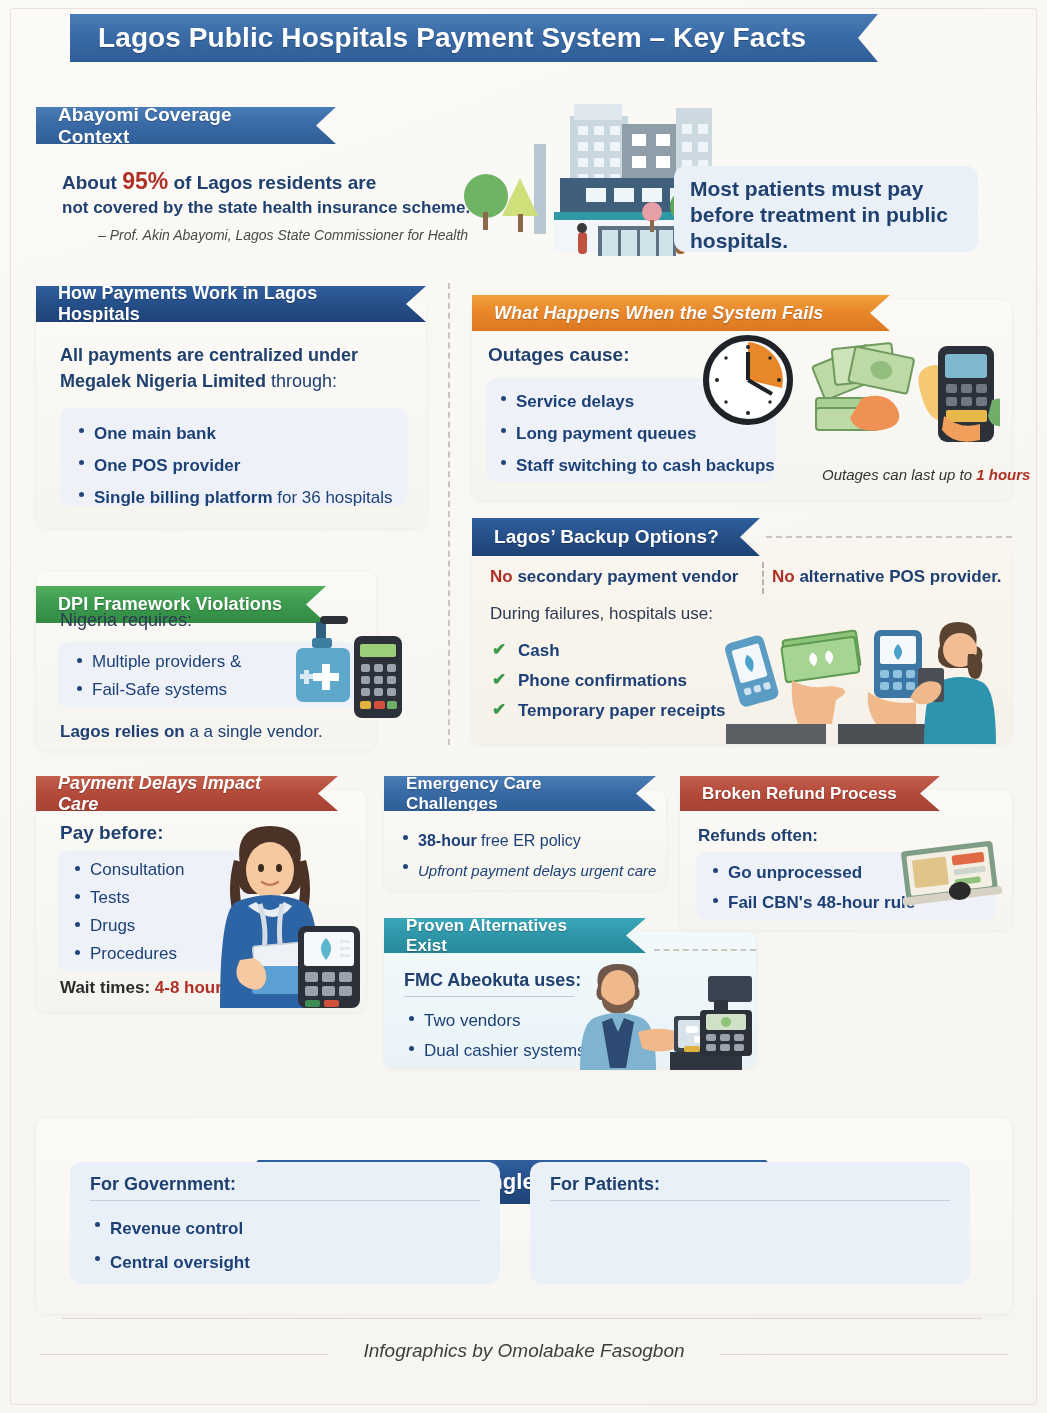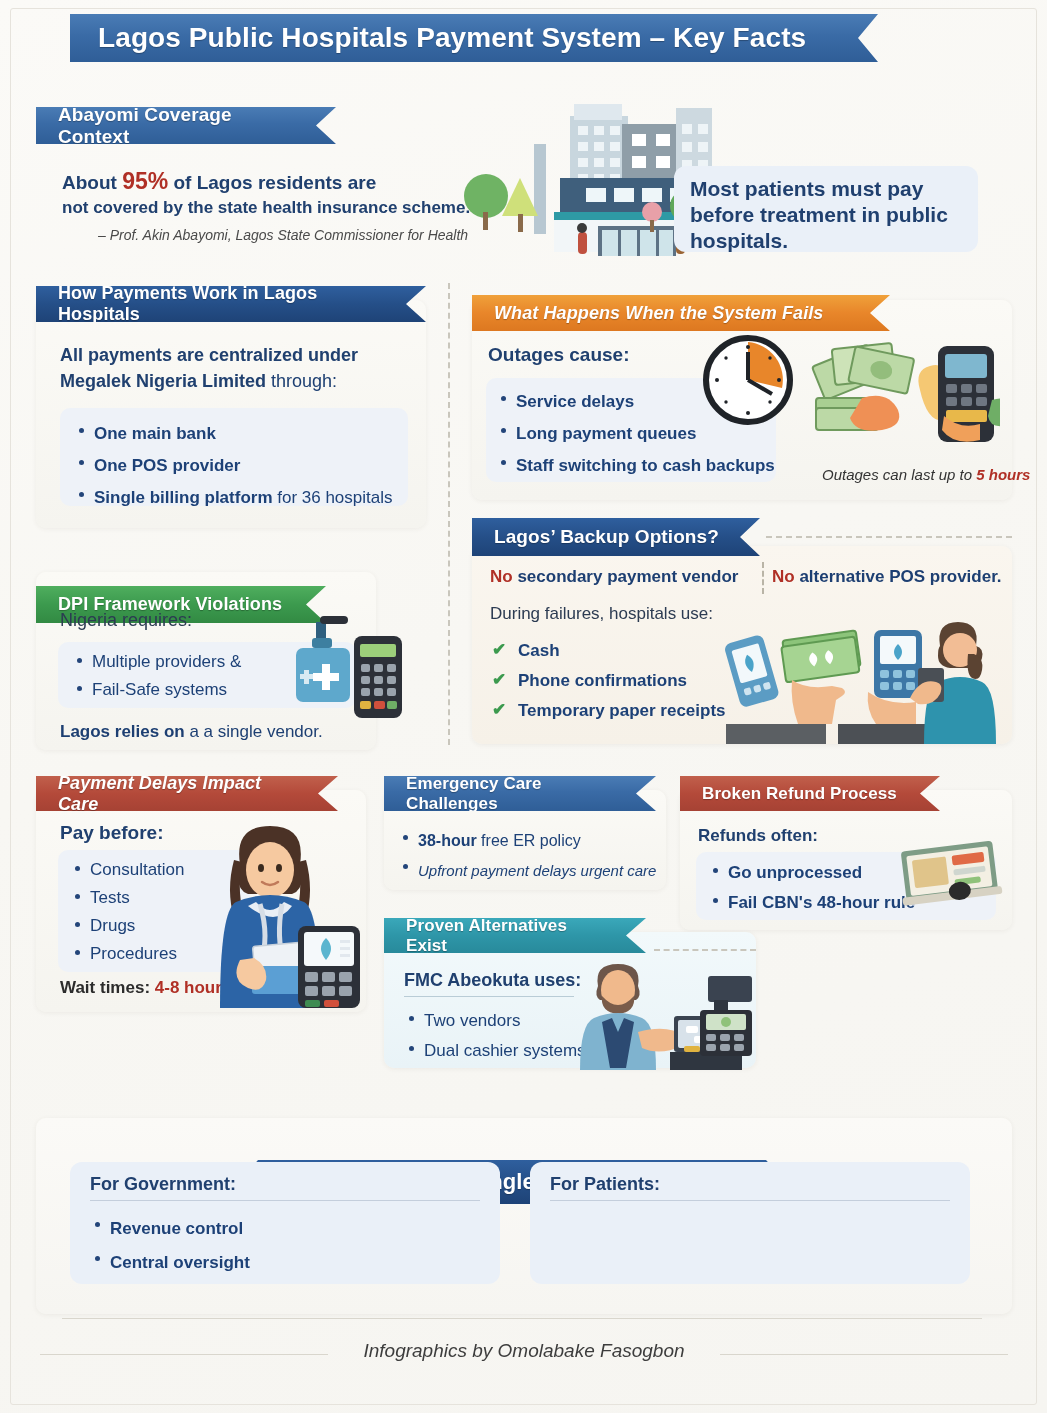--- a/index.html
+++ b/index.html
@@ -280,21 +280,21 @@
           <rect x="45" y="53" width="11" height="9" rx="2"></rect>
           <rect x="60" y="53" width="11" height="9" rx="2"></rect>
       </g>
       <rect x="30" y="66" width="41" height="12" rx="2" fill="#e8b84a"></rect>
       <path d="M28 72 q16 14 36 8 l0 16 q-26 6 -38 -10 Z" fill="#f0a05a"></path>
       <path d="M76 56 q18 -6 24 10 q4 14 -12 16 q-14 2 -16 -10 Z" fill="#6fae66"></path>
     </g>
   </svg>
 
   <div class="txt quote" style="left:786px;top:466px;width:230px;font-size:15px;color:#333;">
-    <span>Outages can last up to </span><span class="hl-red">5 hours</span>
+    <span>Outages can last up to </span><span class="hl-red">1 hours</span>
   </div>
 
   <div class="panel soft shadow" style="left:36px;top:572px;width:340px;height:178px;"></div>
   <div class="ribbon rb-green" style="left:36px;top:558px;width:290px;height:37px;font-size:18px;">
     <span>DPI Framework Violations</span>
   </div>
 
   <div class="txt" style="left:60px;top:610px;width:220px;font-size:18px;color:#2c3b52;">Nigeria requires:</div>
   <div class="bulletbox" style="left:58px;top:642px;width:298px;height:66px;"></div>
   <ul class="bl" style="position:absolute;left:74px;top:648px;width:280px;font-size:17px;line-height:28px;font-weight:normal;">

